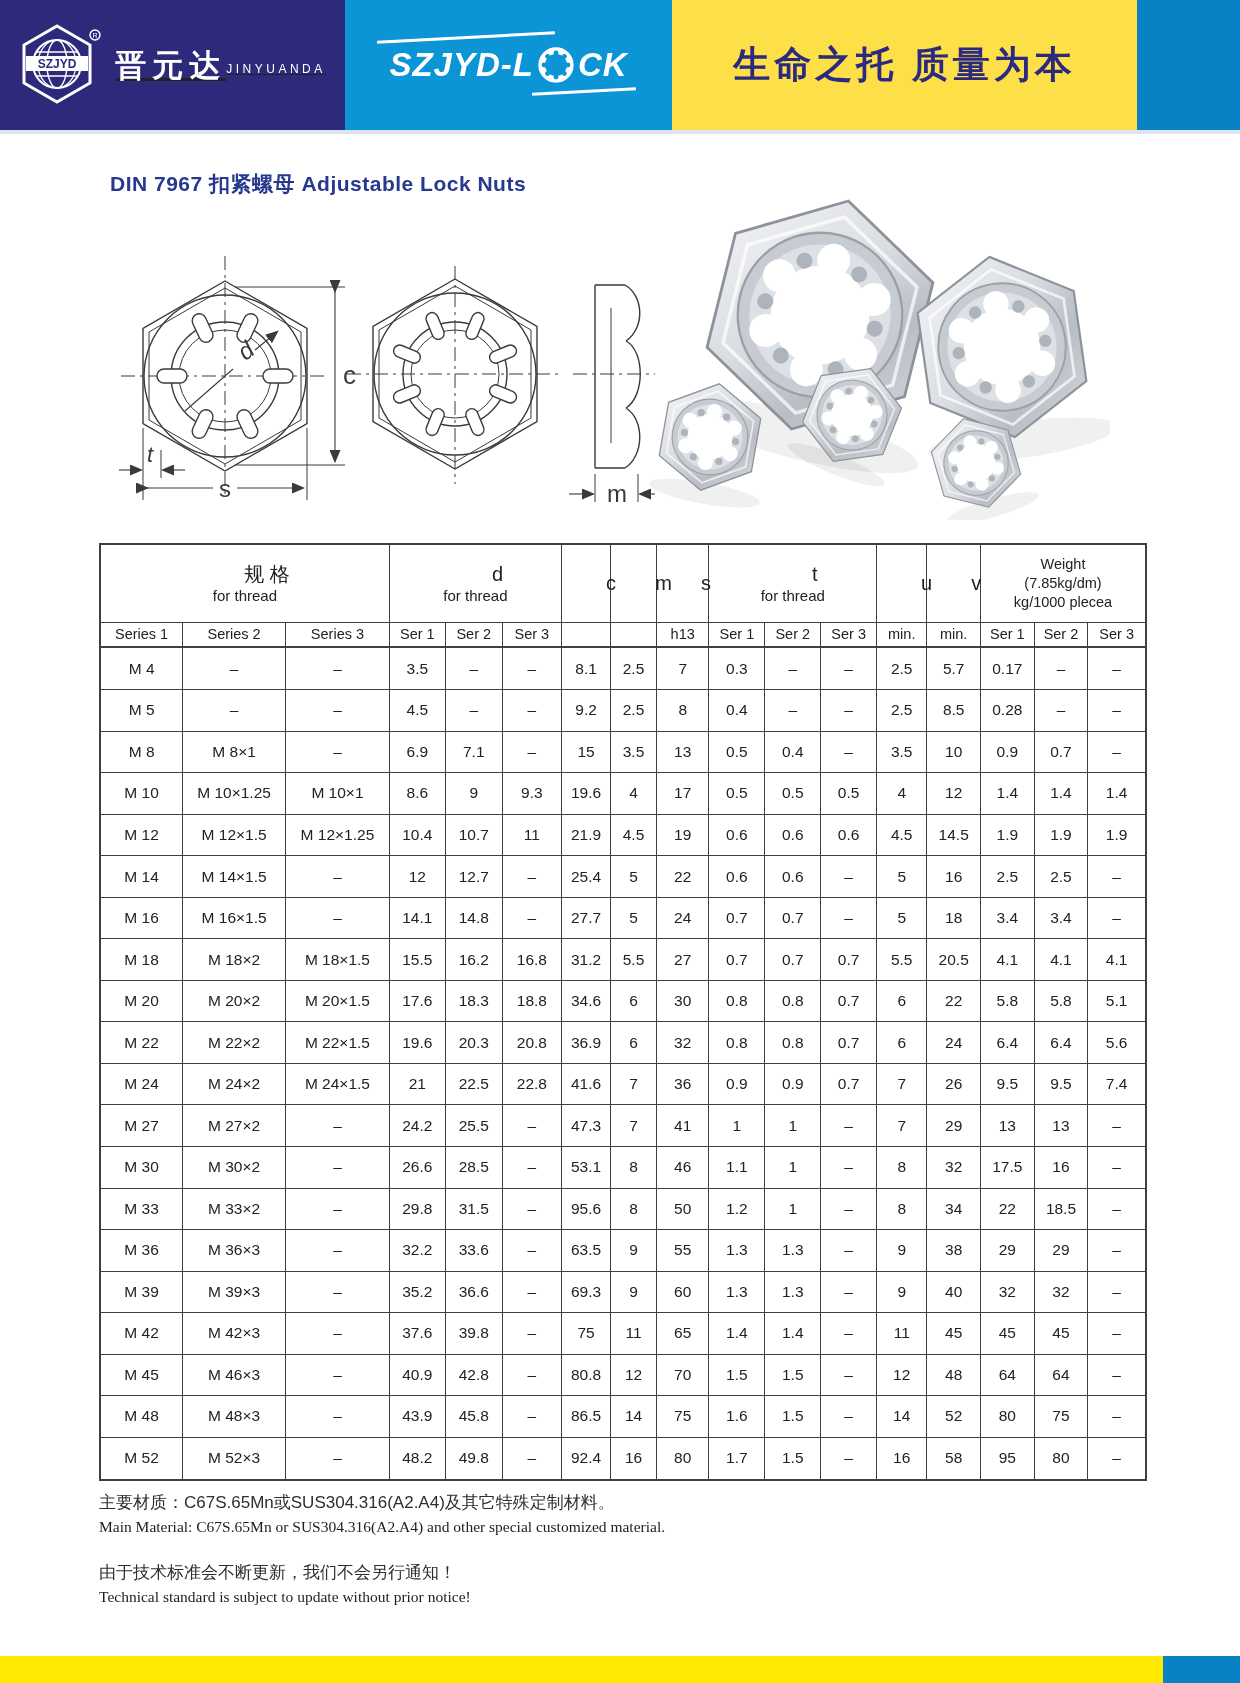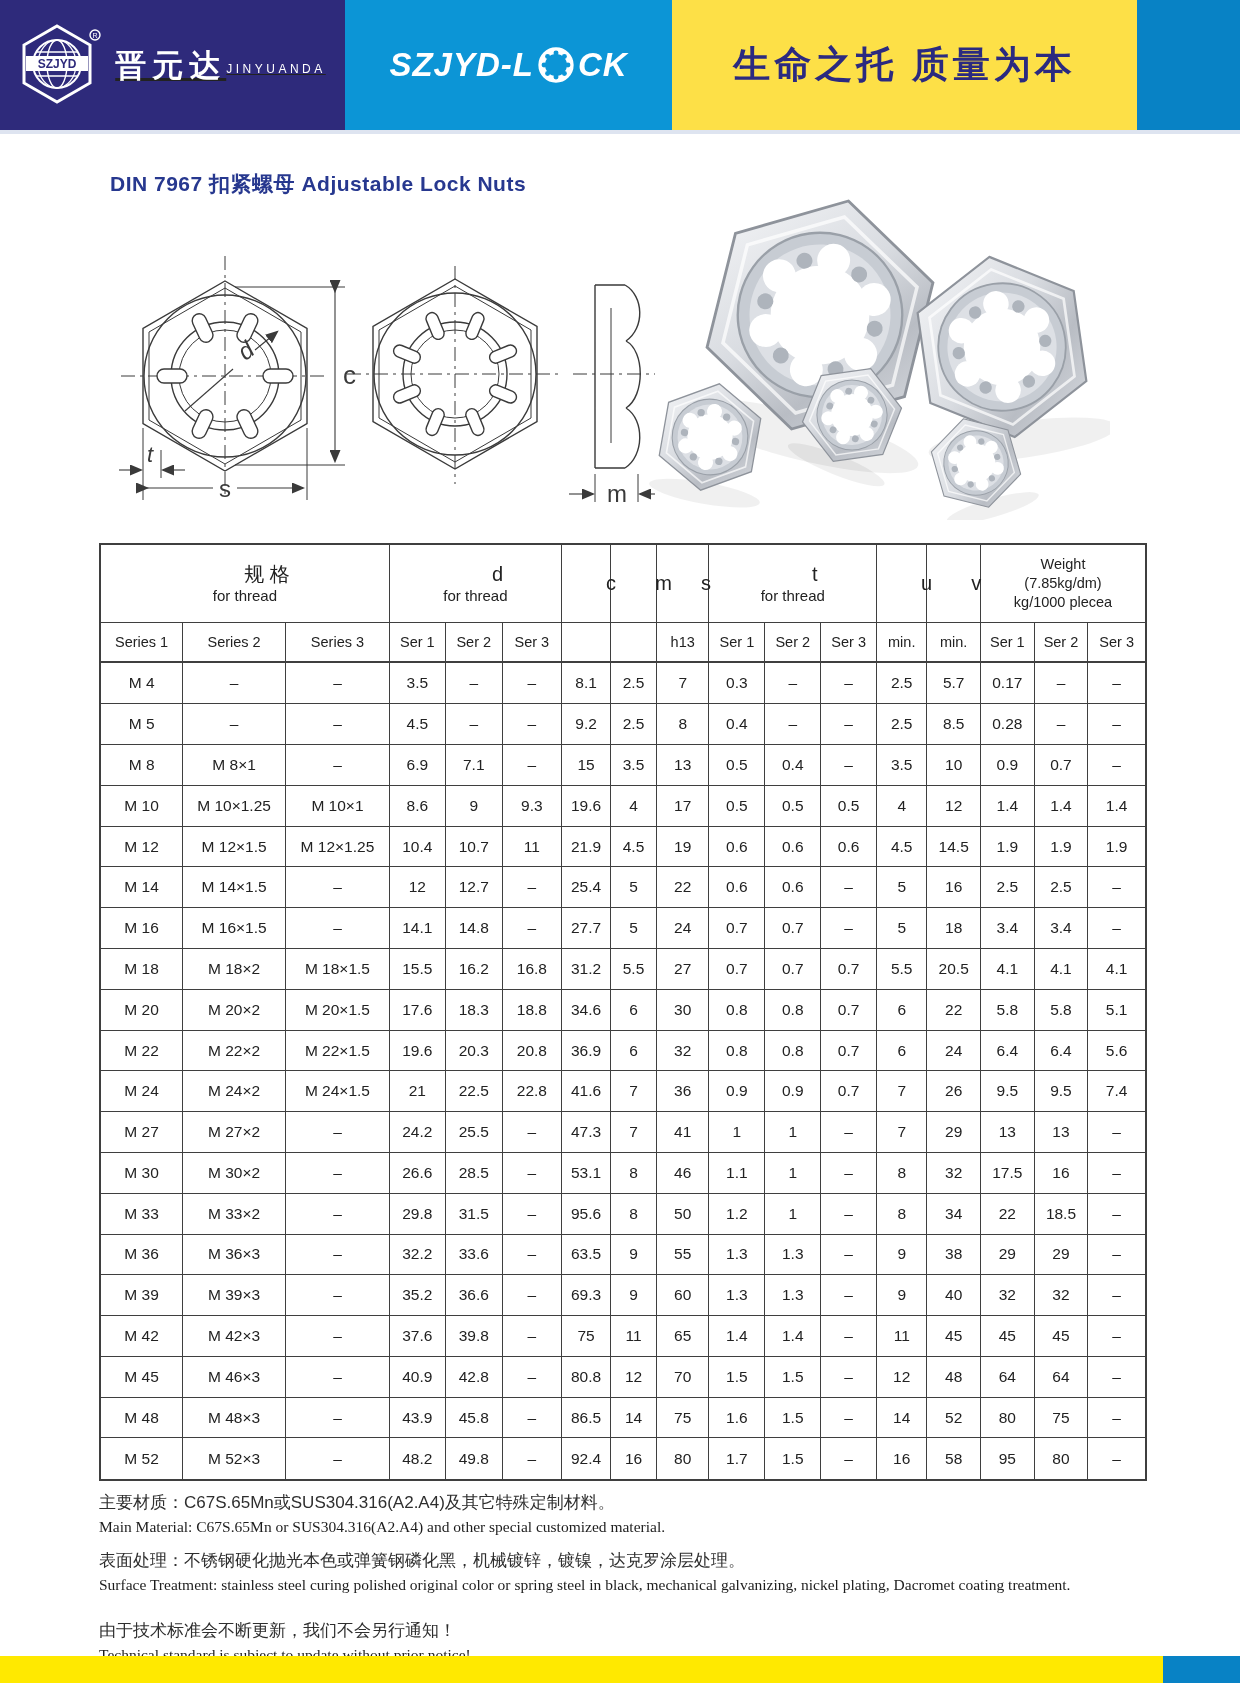--- a/index.html
+++ b/index.html
@@ -14,21 +14,21 @@
   .hdr-yellow{position:absolute;left:672px;top:0;width:465px;height:130px;background:#fde047;
               display:flex;align-items:center;justify-content:center;}
   .hdr-corner{position:absolute;left:1137px;top:0;width:103px;height:130px;background:#0882C5;}
   .hdr-underline{position:absolute;left:0;top:130px;width:1240px;height:4px;background:#DEE4F0;}
 
   .logo-text{display:flex;flex-direction:row;align-items:center;line-height:1;}
   .logo-cn{color:#fff;font-size:31px;letter-spacing:6px;font-weight:600;}
   .logo-en{color:#fff;font-size:12px;letter-spacing:3.5px;margin-top:7px;}
 
   .brand-wrap{position:absolute;left:345px;top:0;width:327px;height:130px;
-              display:flex;justify-content:center;}
+              display:flex;align-items:center;justify-content:center;}
   .brand{position:relative;display:flex;align-items:center;color:#fff;
          font-style:italic;font-weight:bold;font-size:33px;letter-spacing:1px;}
   .brand::before{content:"";position:absolute;left:-12px;top:-8px;width:178px;height:3px;
                  background:#fff;transform:rotate(-3deg);}
   .brand::after{content:"";position:absolute;right:-8px;bottom:-7px;width:104px;height:3px;
                 background:#fff;transform:rotate(-3deg);}
   .brand svg{margin:0 1px;}
 
   .slogan{color:#2B2A80;font-size:37px;font-weight:bold;letter-spacing:4px;
           font-family:"Liberation Sans","DejaVu Sans",sans-serif;}
@@ -40,21 +40,21 @@
   
   .drawing{position:absolute;left:95px;top:228px;}
   .photos{position:absolute;left:640px;top:175px;}
 
   
   table.spec{position:absolute;left:99px;top:543px;width:1048px;height:938px;
              border-collapse:collapse;table-layout:fixed;border:2px solid #3F3F3F;}
   table.spec th,table.spec td{border:1px solid #3F3F3F;text-align:center;vertical-align:middle;
              padding:0;font-weight:400;color:#222;}
   table.spec thead tr.gh-row{height:78px;}
-  table.spec thead tr.sh-row{height:40px;}
+  table.spec thead tr.sh-row{height:25px;}
   table.spec thead{border-bottom:2px solid #3F3F3F;}
   .ght{font-size:20px;line-height:1.3;margin-left:44px;}
   .ghs{font-size:15px;line-height:1.25;}
   .ghl{font-size:14.5px;line-height:1.3;}
   th.sh{font-size:14.5px;}
   table.spec tbody td{font-size:15.5px;}
 
   
   .notes{position:absolute;left:99px;top:1492px;width:1080px;}
   .note{margin-bottom:12px;}
@@ -701,24 +701,20 @@
           <td>–</td>
         </tr>
       </tbody>
     </table>
 
   <div class="notes" id="notesBox">
       <div class="note">
         <div class="note-cn">主要材质：C67S.65Mn或SUS304.316(A2.A4)及其它特殊定制材料。</div>
         <div class="note-en">Main Material: C67S.65Mn or SUS304.316(A2.A4) and other special customized material.</div>
       </div>
-      <div class="note">
-        <div class="note-cn">表面处理：不锈钢硬化抛光本色或弹簧钢磷化黑，机械镀锌，镀镍，达克罗涂层处理。</div>
-        <div class="note-en">Surface Treatment: stainless steel curing polished original color or spring steel in black, mechanical galvanizing, nickel plating, Dacromet coating treatment.</div>
-      </div>
       <div class="note notice">
         <div class="note-cn">由于技术标准会不断更新，我们不会另行通知！</div>
         <div class="note-en">Technical standard is subject to update without prior notice!</div>
       </div>
     </div>
 
   <div class="bottom-bar">
     <div class="bottom-corner"></div>
   </div>
 

